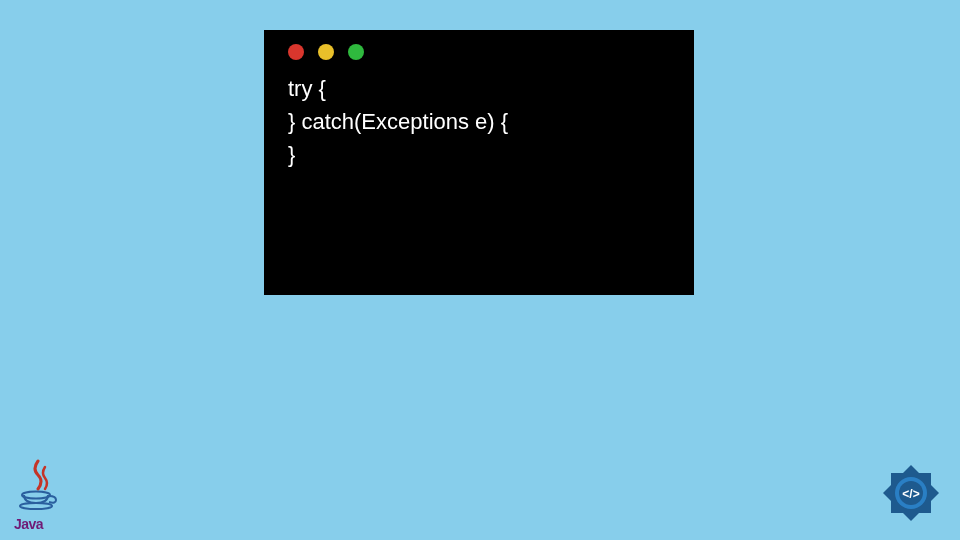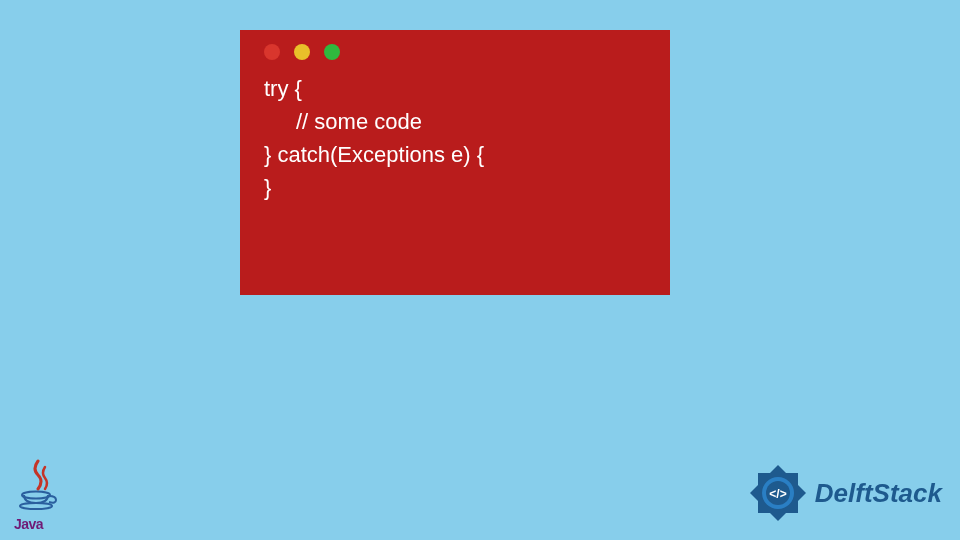--- a/index.html
+++ b/index.html
@@ -6,25 +6,25 @@
 body {
   width: 960px;
   height: 540px;
   background: #87ceeb;
   position: relative;
   font-family: Arial, sans-serif;
   overflow: hidden;
 }
 .code-window {
   position: absolute;
-  left: 240px;
+  left: 264px;
   top: 30px;
   width: 430px;
   height: 265px;
-  background: #b91c1c;
+  background: #000000;
 }
 .window-controls {
   display: flex;
   gap: 14px;
   padding: 14px 20px 8px 24px;
 }
 .dot {
   width: 16px;
   height: 16px;
   border-radius: 50%;
@@ -87,21 +87,20 @@
 <body>
 
 <div class="code-window">
   <div class="window-controls">
     <div class="dot dot-red"></div>
     <div class="dot dot-yellow"></div>
     <div class="dot dot-green"></div>
   </div>
   <div class="code-content">
     <div>try {</div>
-    <div><span class="indent">// some code</span></div>
     <div>} catch(Exceptions e) {</div>
     <div>}</div>
   </div>
 </div>
 
 <div class="java-logo">
   <svg class="java-cup" viewBox="0 0 40 55" width="40" height="55">
     <path d="M 20 2 Q 14 10 20 16 Q 26 22 20 30" stroke="#c43427" stroke-width="3" fill="none" stroke-linecap="round"></path>
     <path d="M 27 8 Q 23 14 27 19 Q 31 24 27 30" stroke="#c43427" stroke-width="2.5" fill="none" stroke-linecap="round"></path>
     <ellipse cx="18" cy="36" rx="14" ry="3.5" stroke="#2a5f9e" stroke-width="2" fill="none"></ellipse>
@@ -116,14 +115,13 @@
   <div class="delft-badge">
     <svg viewBox="0 0 62 62" width="62" height="62">
       <g transform="translate(31,31)">
         <path d="M 0,-28 L 8,-20 L 20,-20 L 20,-8 L 28,0 L 20,8 L 20,20 L 8,20 L 0,28 L -8,20 L -20,20 L -20,8 L -28,0 L -20,-8 L -20,-20 L -8,-20 Z" fill="#1e5a8e"></path>
         <circle cx="0" cy="0" r="16" fill="#2a7fc4"></circle>
         <circle cx="0" cy="0" r="12" fill="#1e5a8e"></circle>
         <text x="0" y="5" text-anchor="middle" fill="#ffffff" font-size="12" font-weight="bold" font-family="Arial">&lt;/&gt;</text>
       </g>
     </svg>
   </div>
-  <div class="delft-text">DelftStack</div>
 </div>
 
 </body></html>

